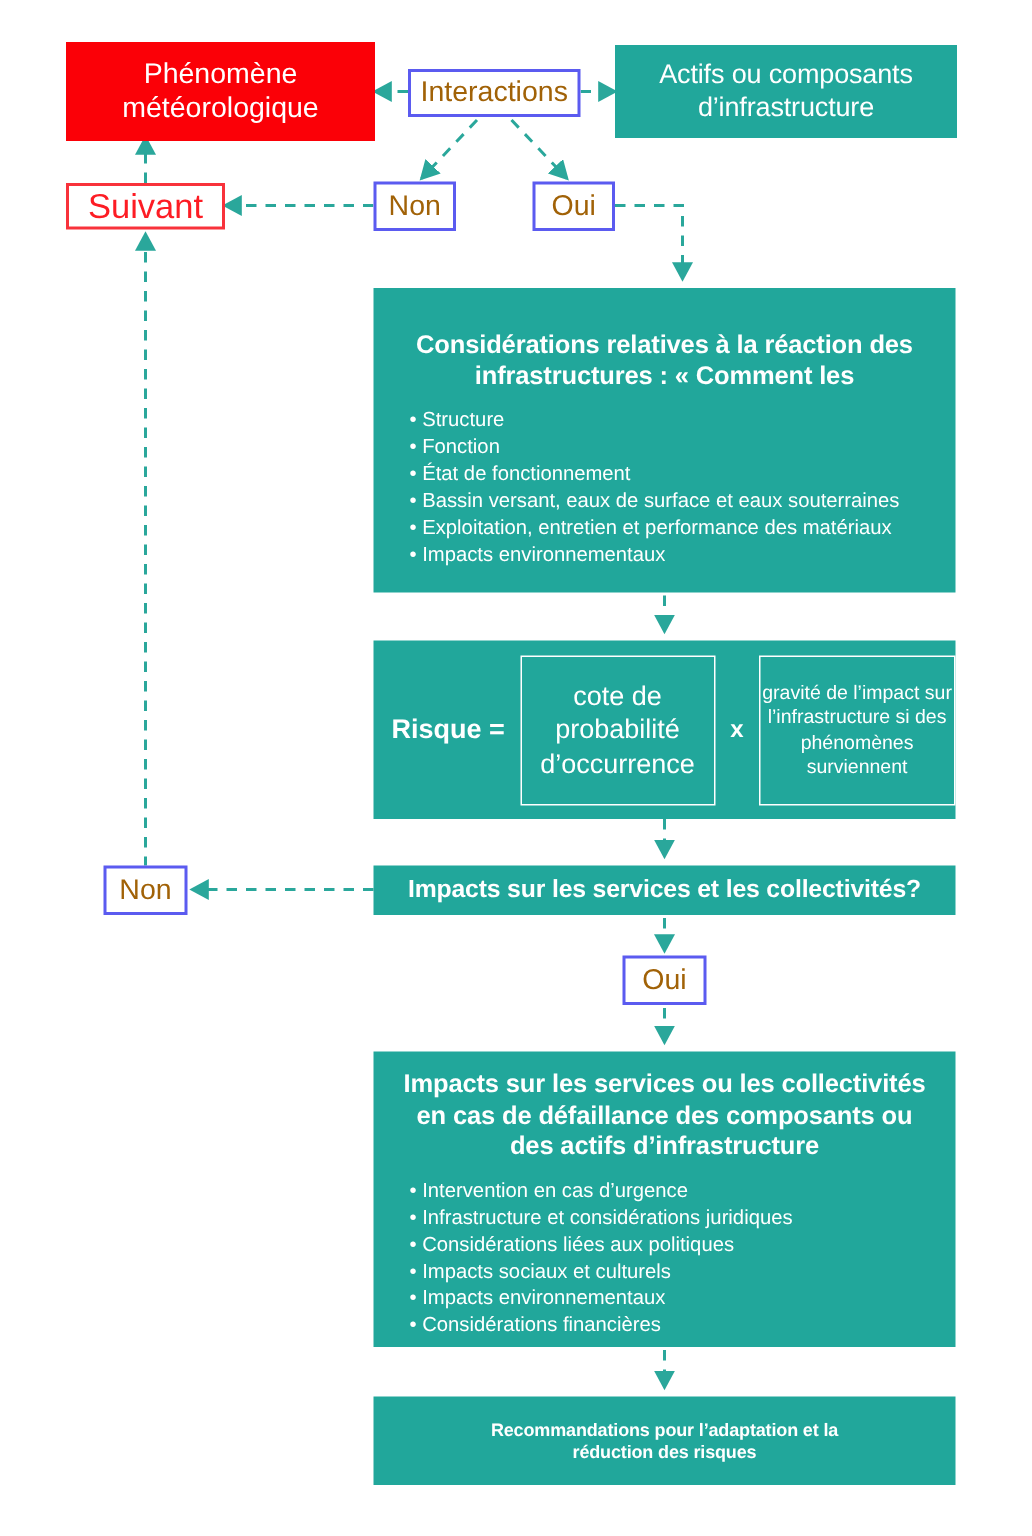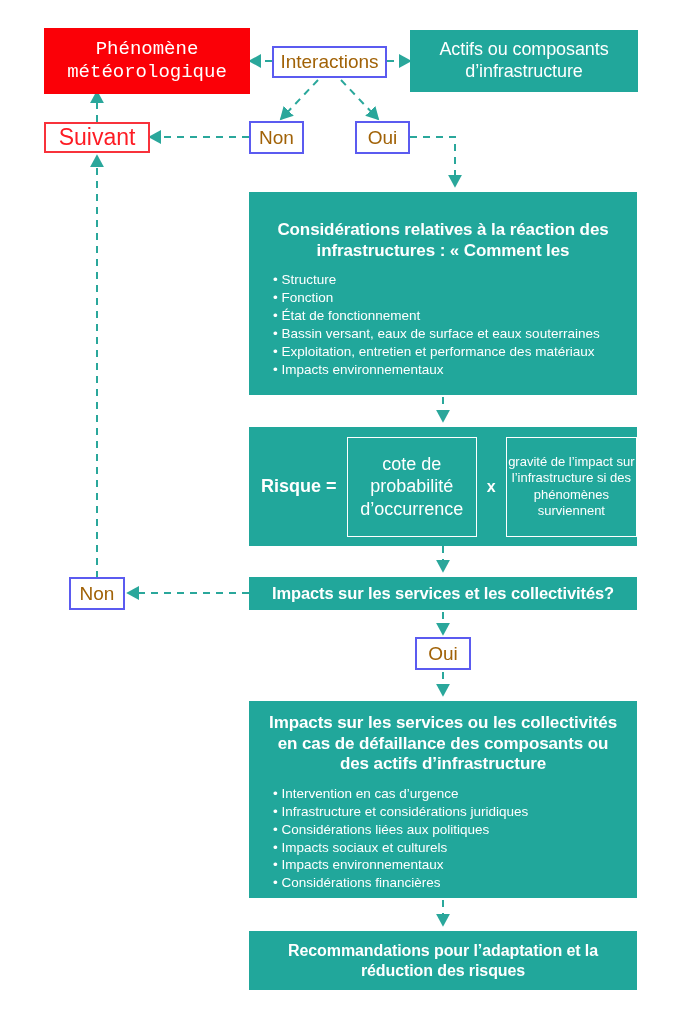--- a/index.html
+++ b/index.html
@@ -174,21 +174,21 @@
       <path d="M249,593 L128,593" marker-end="url(#ah)"></path>
 
       <path d="M443,612 L443,634" marker-end="url(#ah)"></path>
 
       <path d="M443,672 L443,695" marker-end="url(#ah)"></path>
 
       <path d="M443,900 L443,925" marker-end="url(#ah)"></path>
     </g>
   </svg>
 
-  <div class="node red-fill" style="left:44px; top:28px; width:206px; height:66px;font-family:Liberation Mono, monospace;">
+  <div class="node red-fill" style="left:44px; top:28px; width:206px; height:66px;">
     <div class="title">
       <span>Phénomène</span><br>
       <span>météorologique</span>
     </div>
   </div>
 
   <div class="node blue-outline" style="left:272px; top:46px; width:115px; height:32px; font-size:19px;">
     <span>Interactions</span>
   </div>
 
@@ -263,19 +263,19 @@
       <li>Intervention en cas d’urgence</li>
       <li>Infrastructure et considérations juridiques</li>
       <li>Considérations liées aux politiques</li>
       <li>Impacts sociaux et culturels</li>
       <li>Impacts environnementaux</li>
       <li>Considérations financières</li>
     </ul>
   </div>
 
   <div class="node teal" style="left:249px; top:931px; width:388px; height:59px;">
-    <div class="title" style="font-size:16px;">
+    <div class="title" style="font-size:12px;">
       <span>Recommandations pour l’adaptation et la</span><br>
       <span>réduction des risques</span>
     </div>
   </div>
 
 </div>
 
 </body></html>

